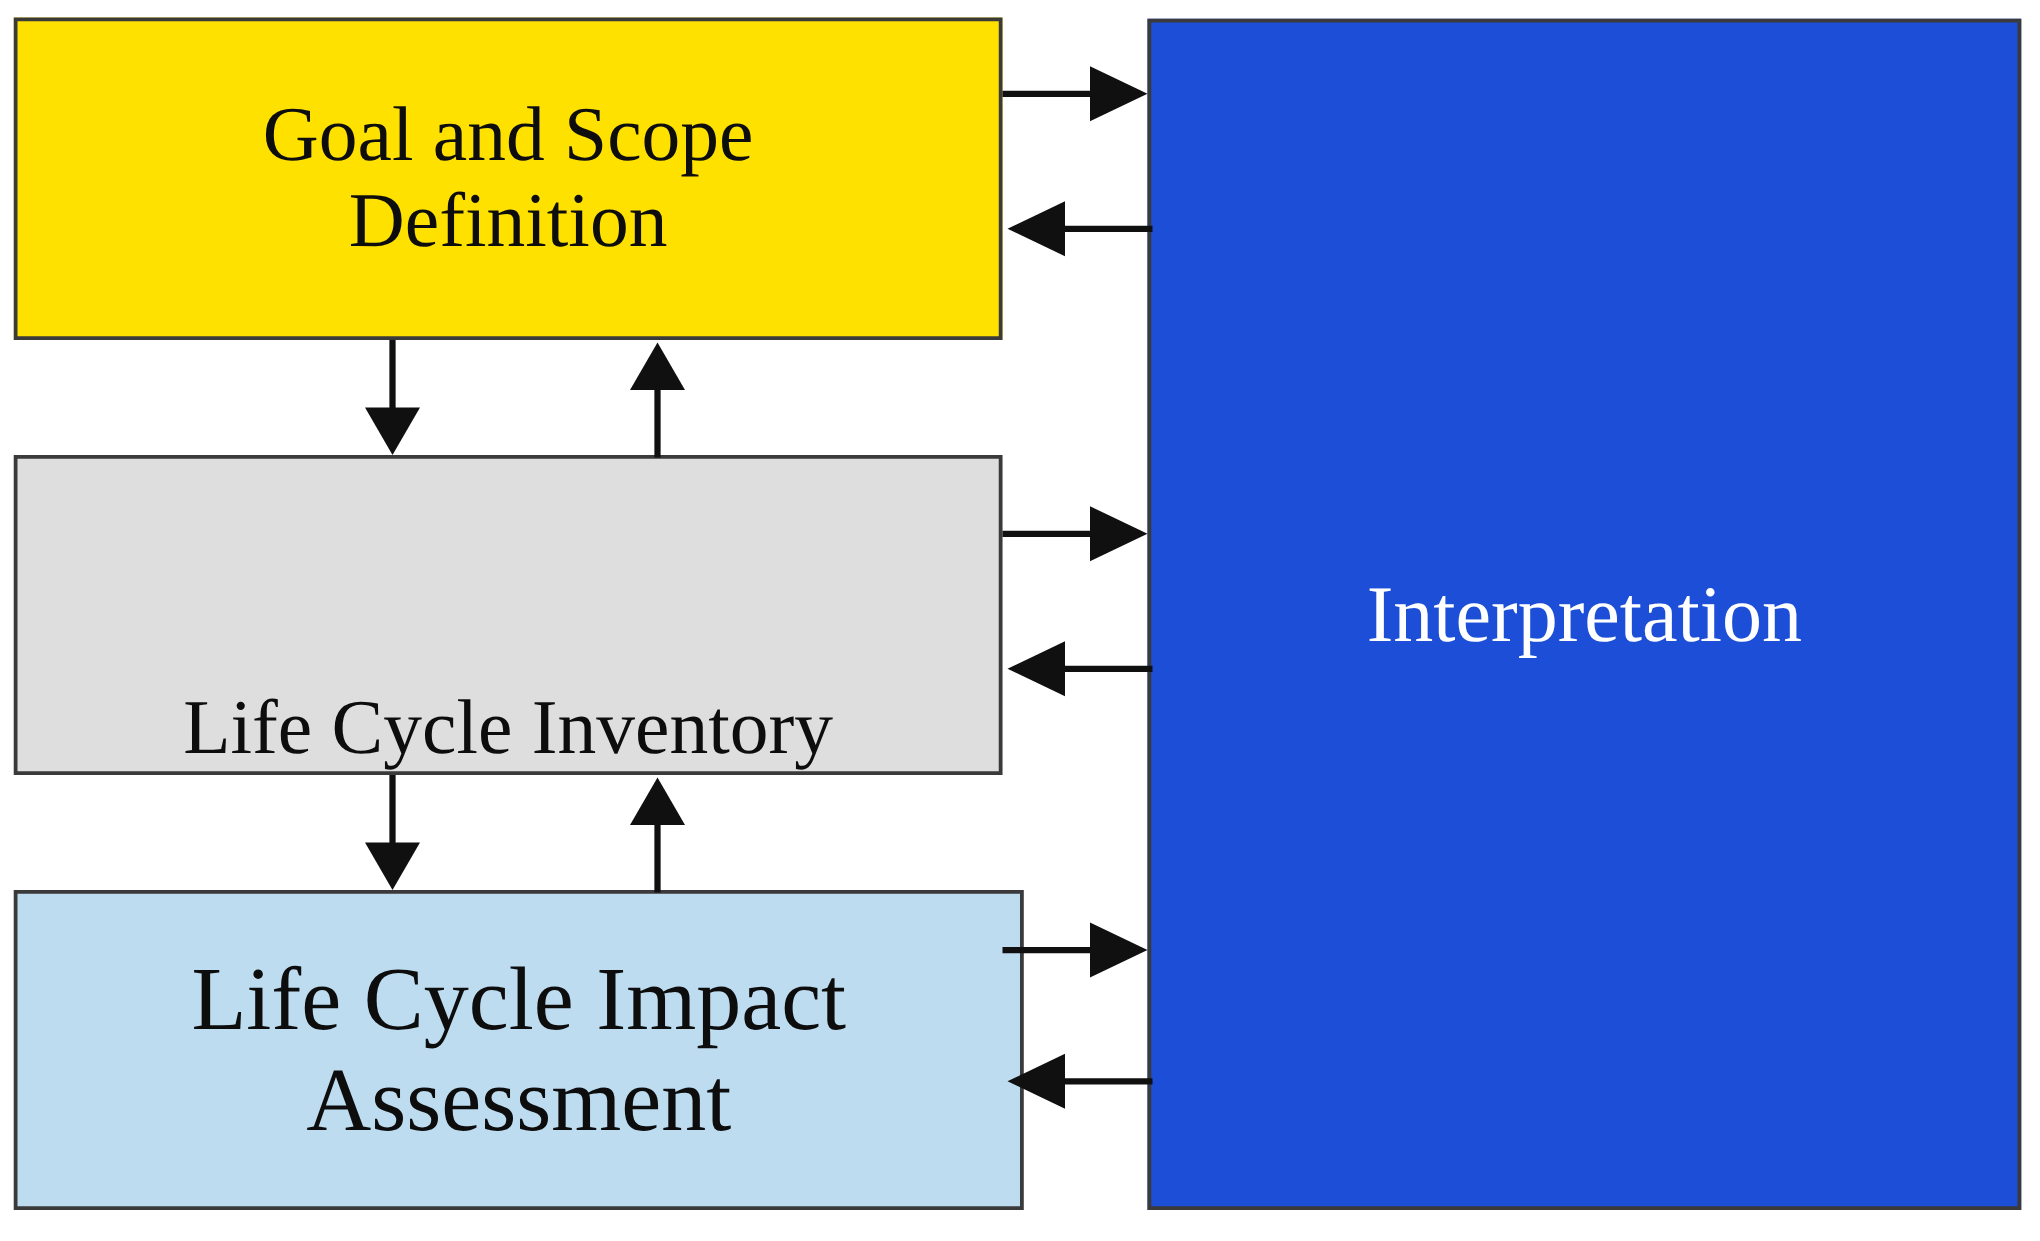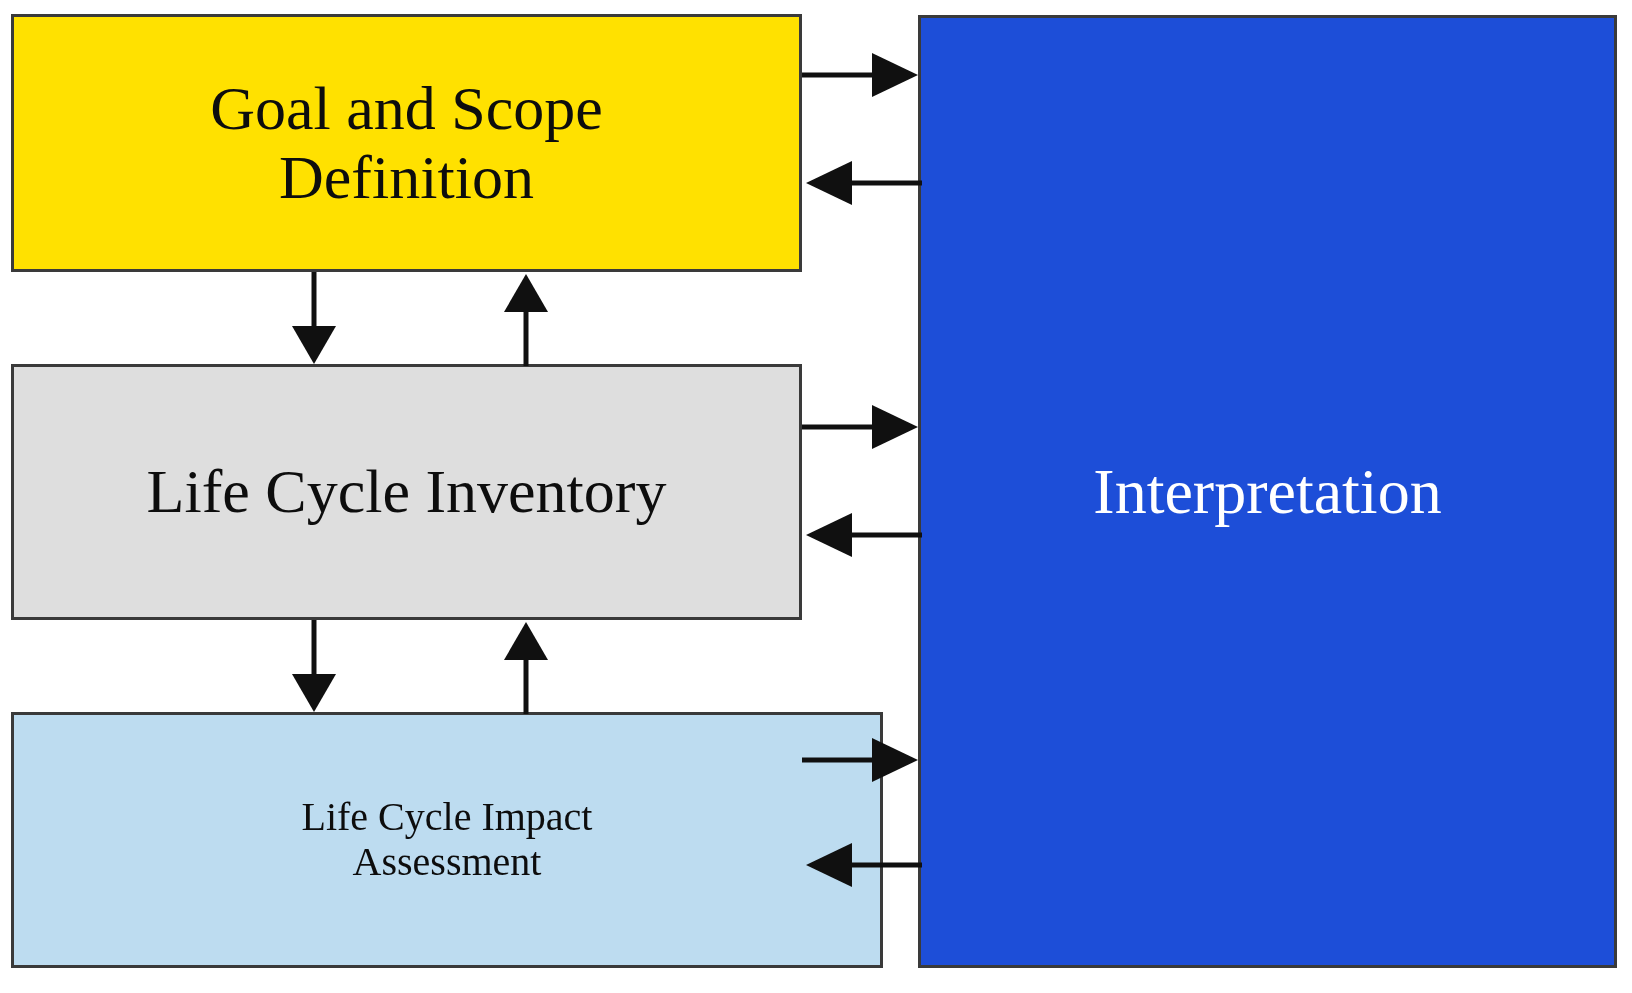--- a/index.html
+++ b/index.html
@@ -45,28 +45,29 @@
     background: #FFE100;
     font-size: 62px;
   }
   #node-inventory {
     left: 11px;
     top: 364px;
     width: 791px;
     height: 256px;
     background: #DEDEDE;
     font-size: 62px;
+    align-items: flex-end;
   }
   #node-impact {
     left: 11px;
     top: 712px;
-    width: 872px;
+    width: 808px;
     height: 256px;
     background: #BDDCF0;
-    font-size: 40px;
+    font-size: 72px;
   }
   #node-interpretation {
     left: 918px;
     top: 15px;
     width: 699px;
     height: 953px;
     background: #1d4ed8;
     color: #ffffff;
     font-size: 64px;
   }

